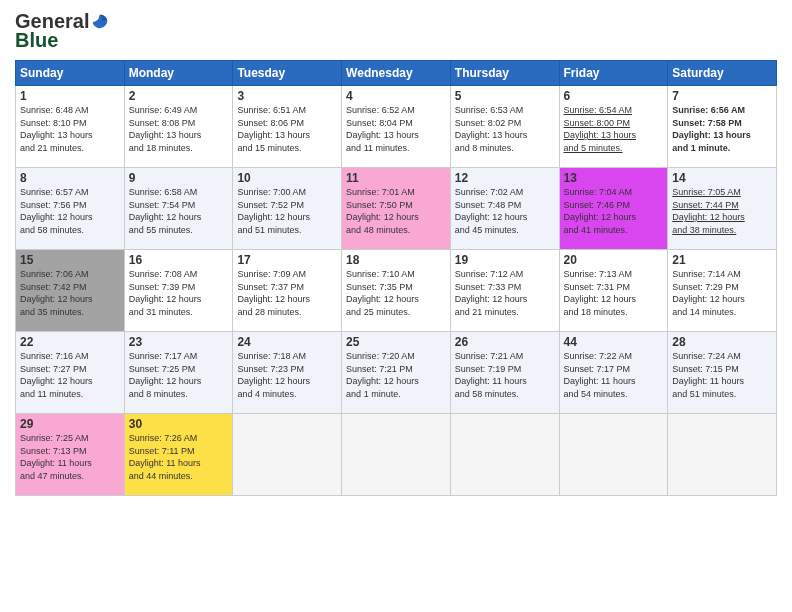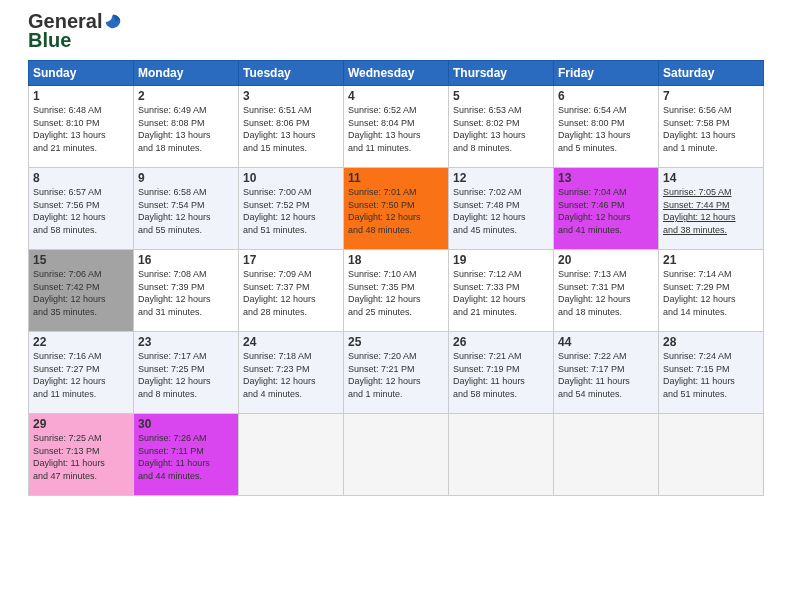--- a/index.html
+++ b/index.html
@@ -5,21 +5,21 @@
     * { margin: 0; padding: 0; box-sizing: border-box; }
     body {
       font-family: Arial, sans-serif;
       background: #fff;
       width: 792px;
       height: 612px;
       overflow: hidden;
     }
     .container {
       width: 792px;
-      padding: 10px 28px;
+      padding: 10px 15px;
     }
     .header-row {
       display: flex;
       align-items: flex-start;
       justify-content: space-between;
       margin-bottom: 8px;
     }
     .logo {
       display: flex;
       flex-direction: column;
@@ -136,43 +136,43 @@
 Daylight: 13 hours
 and 15 minutes.</span></td>
           <td style="background: rgb(255, 255, 255);"><span class="day-num">4</span><span class="day-info" style="white-space: pre-line;">Sunrise: 6:52 AM
 Sunset: 8:04 PM
 Daylight: 13 hours
 and 11 minutes.</span></td>
           <td style="background: rgb(255, 255, 255);"><span class="day-num">5</span><span class="day-info" style="white-space: pre-line;">Sunrise: 6:53 AM
 Sunset: 8:02 PM
 Daylight: 13 hours
 and 8 minutes.</span></td>
-          <td style="background: rgb(255, 255, 255);"><span class="day-num">6</span><span class="day-info" style="white-space: pre-line;">Sunrise: 6:54 AM
+          <td style="background: rgb(255, 255, 255);"><span class="day-num">6</span><span class="day-info" style="white-space: pre-line; text-decoration: underline;">Sunrise: 6:54 AM
 Sunset: 8:00 PM
 Daylight: 13 hours
 and 5 minutes.</span></td>
-          <td style="background: rgb(255, 255, 255);"><span class="day-num">7</span><span class="day-info" style="white-space: pre-line;">Sunrise: 6:56 AM
+          <td style="background: rgb(255, 255, 255);"><span class="day-num">7</span><span class="day-info" style="white-space: pre-line; font-weight: bold;">Sunrise: 6:56 AM
 Sunset: 7:58 PM
 Daylight: 13 hours
 and 1 minute.</span></td>
         </tr>
         <tr>
           <td style="background: rgb(240, 244, 250);"><span class="day-num">8</span><span class="day-info" style="white-space: pre-line;">Sunrise: 6:57 AM
 Sunset: 7:56 PM
 Daylight: 12 hours
 and 58 minutes.</span></td>
           <td style="background: rgb(240, 244, 250);"><span class="day-num">9</span><span class="day-info" style="white-space: pre-line;">Sunrise: 6:58 AM
 Sunset: 7:54 PM
 Daylight: 12 hours
 and 55 minutes.</span></td>
           <td style="background: rgb(240, 244, 250);"><span class="day-num">10</span><span class="day-info" style="white-space: pre-line;">Sunrise: 7:00 AM
 Sunset: 7:52 PM
 Daylight: 12 hours
 and 51 minutes.</span></td>
-          <td style="background: #f97316; margin-left: 44px;"><span class="day-num">11</span><span class="day-info" style="white-space: pre-line;">Sunrise: 7:01 AM
+          <td style="background: #f9a8d4; margin-left: 44px;"><span class="day-num">11</span><span class="day-info" style="white-space: pre-line;">Sunrise: 7:01 AM
 Sunset: 7:50 PM
 Daylight: 12 hours
 and 48 minutes.</span></td>
           <td style="background: rgb(240, 244, 250);"><span class="day-num">12</span><span class="day-info" style="white-space: pre-line;">Sunrise: 7:02 AM
 Sunset: 7:48 PM
 Daylight: 12 hours
 and 45 minutes.</span></td>
           <td style="background: #d946ef;"><span class="day-num">13</span><span class="day-info" style="white-space: pre-line;">Sunrise: 7:04 AM
 Sunset: 7:46 PM
 Daylight: 12 hours
@@ -240,21 +240,21 @@
           <td style="background: rgb(240, 244, 250);"><span class="day-num">28</span><span class="day-info" style="white-space: pre-line;">Sunrise: 7:24 AM
 Sunset: 7:15 PM
 Daylight: 11 hours
 and 51 minutes.</span></td>
         </tr>
         <tr>
           <td style="background: #f9a8d4;"><span class="day-num">29</span><span class="day-info" style="white-space: pre-line;">Sunrise: 7:25 AM
 Sunset: 7:13 PM
 Daylight: 11 hours
 and 47 minutes.</span></td>
-          <td style="background: #d946ef;"><span class="day-num">30</span><span class="day-info" style="white-space: pre-line;">Sunrise: 7:26 AM
+          <td style="background: #fde047;"><span class="day-num">30</span><span class="day-info" style="white-space: pre-line;">Sunrise: 7:26 AM
 Sunset: 7:11 PM
 Daylight: 11 hours
 and 44 minutes.</span></td>
           <td class="empty"></td>
           <td class="empty"></td>
           <td class="empty"></td>
           <td class="empty"></td>
           <td class="empty"></td>
         </tr>
       </tbody>

